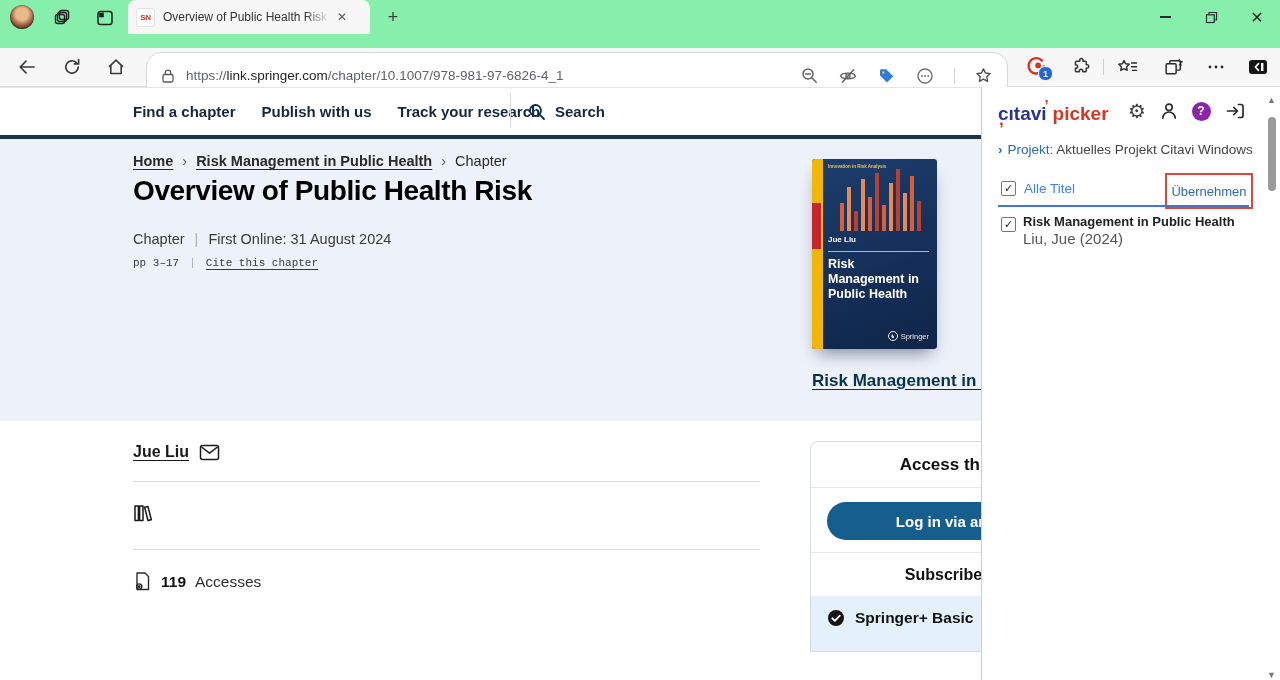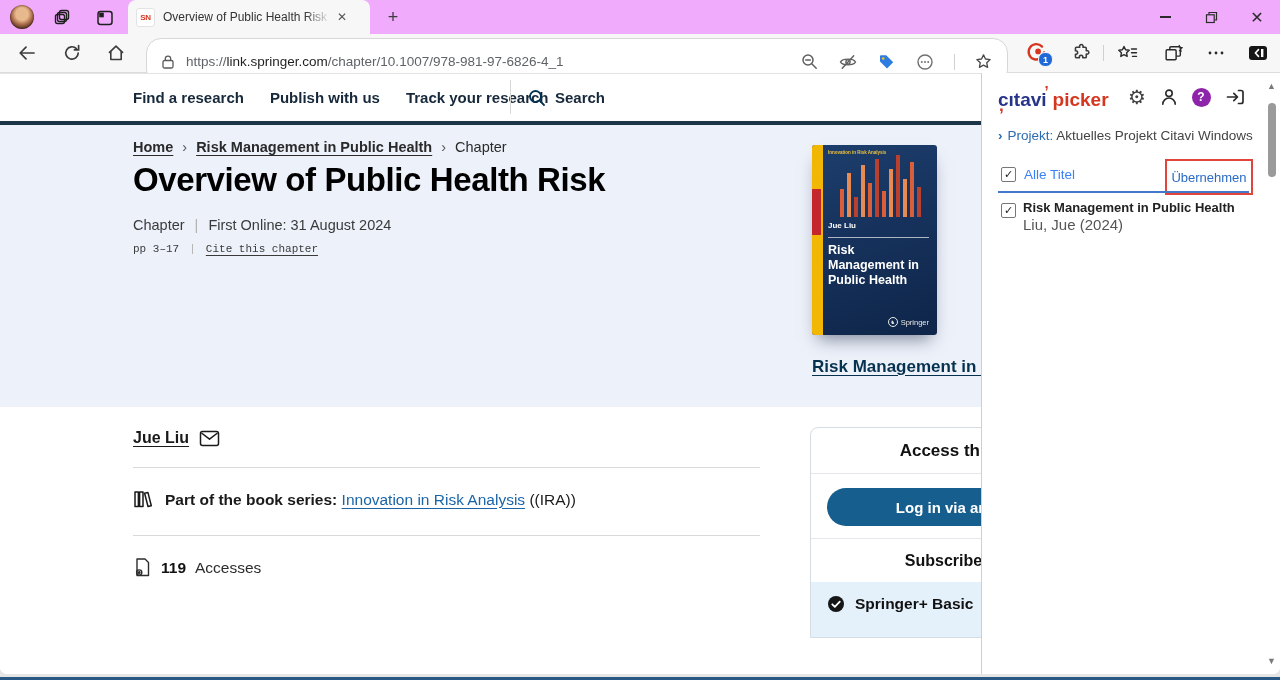--- a/index.html
+++ b/index.html
@@ -1,18 +1,18 @@
 <!DOCTYPE html>
 <html><head>
 <meta charset="utf-8">
 <style>
   html,body{margin:0;padding:0;background:#e6e6e6;font-family:"Liberation Sans","DejaVu Sans",sans-serif;-webkit-font-smoothing:antialiased;}
   .window{position:relative;width:1280px;height:680px;overflow:hidden;background:#e6e6e6;}
   
-  .titlebar{position:relative;height:34px;background:#f0abfc;text-align:right;}
+  .titlebar{position:relative;height:48px;background:#86efac;text-align:right;}
   .avatar{position:absolute;left:10px;top:5px;width:24px;height:24px;border-radius:50%;
     background:radial-gradient(circle at 50% 38%, #e9b98e 0 32%, #a86a48 55%, #4a2c1d 78%);box-shadow:inset 0 0 0 1px rgba(0,0,0,.2);cursor:pointer;}
   .tb-ic{position:absolute;top:7px;width:22px;height:22px;display:flex;align-items:center;justify-content:center;color:#1f1f1f;}
   .tab{position:absolute;left:128px;top:0;width:242px;height:34px;background:#f7f7f8;border-radius:8px 8px 0 0;display:flex;align-items:center;padding:0 8px;box-sizing:border-box;cursor:pointer;}
   .favicon{width:17px;height:17px;background:#fff;border:1px solid #e3e3e3;border-radius:3px;display:flex;align-items:center;justify-content:center;
     font-size:8px;font-weight:800;color:#d6361f;letter-spacing:-.3px;flex:0 0 auto;}
   .tab-title{margin-left:8px;font-size:12px;color:#333;white-space:nowrap;overflow:hidden;max-width:168px;position:relative;flex:1 1 auto;}
   .tab-title .fade{content:'';position:absolute;right:0;top:0;bottom:0;width:26px;background:linear-gradient(to right,rgba(247,247,248,0),#f7f7f8);}
   .tab-close{margin-left:6px;font-size:12px;color:#555;cursor:pointer;flex:0 0 auto;}
   .newtab{position:absolute;left:382px;top:6px;width:22px;height:22px;font-size:18px;color:#3c3c3c;display:flex;align-items:center;justify-content:center;cursor:pointer;}
@@ -41,21 +41,21 @@
   .site-nav{position:relative;height:47px;border-top:1px solid #e4e4e4;font-size:15px;font-weight:700;color:#16283a;}
   .site-nav .links{position:absolute;left:133px;top:0;height:47px;display:flex;align-items:center;gap:26px;}
   .site-nav .links span{cursor:pointer;}
   .nav-div{position:absolute;left:510px;top:6px;height:34px;border-left:1px solid #d8d8d8;}
   .search-group{position:absolute;left:527px;top:0;height:47px;display:flex;align-items:center;gap:8px;cursor:pointer;}
   .dark-rule{height:4px;background:#1d3549;}
   .hero{position:relative;height:282px;background:#edf1fa;}
   .breadcrumb{position:absolute;left:133px;top:14px;font-size:14.5px;color:#2a2a2a;}
   .breadcrumb .lnk{font-weight:600;text-decoration:underline;text-underline-offset:3px;cursor:pointer;}
   .breadcrumb .sep{margin:0 9px;color:#555;}
-  .art-title{position:absolute;left:133px;top:36px;font-size:33px;font-weight:800;letter-spacing:-.4px;color:#000;}
+  .art-title{position:absolute;left:133px;top:36px;font-size:28px;font-weight:800;letter-spacing:-.4px;color:#000;}
   .meta1{position:absolute;left:133px;top:92px;font-size:14.5px;color:#3a3a3a;}
   .meta2{position:absolute;left:133px;top:118px;font-size:11px;color:#3a3a3a;font-family:Liberation Mono, monospace;}
   .msep{margin:0 10px;color:#b0b0b0;}
   .ulink{text-decoration:underline;text-underline-offset:3px;cursor:pointer;}
   
   .cover{position:absolute;left:812px;top:20px;width:125px;height:190px;border-radius:3px;overflow:hidden;
     background:linear-gradient(160deg,#1d3e6d 0%,#16325c 45%,#0f2549 100%);box-shadow:0 10px 16px -6px rgba(20,30,60,.5);cursor:pointer;}
   .spine{position:absolute;left:0;top:0;bottom:0;width:11px;background:#f2b705;}
   .spine-red{position:absolute;left:0;top:44px;width:9px;height:46px;background:#c3272b;}
   .cover-series{position:absolute;left:16px;top:5px;font-size:6px;transform:scale(.75);transform-origin:left top;color:#f2c33c;font-weight:700;white-space:nowrap;}
@@ -252,21 +252,21 @@
         <rect x="14" y="6" width="2.4" height="8" fill="#fff"></rect>
       </svg>
     </div>
   </div>
 
   <div class="content">
 
     <div class="main">
       <div class="site-nav">
         <div class="links">
-          <span>Find a research</span>
+          <span>Find a chapter</span>
           <span>Publish with us</span>
           <span>Track your research</span>
         </div>
         <div class="nav-div"></div>
         <div class="search-group">
           <span>
             <svg width="20" height="20" viewBox="0 0 20 20" fill="none" stroke="#06324f" stroke-width="1.8" stroke-linecap="round">
               <circle cx="8.5" cy="8.5" r="5.5"></circle>
                 <path d="M12.7 12.7 L17 17"></path>
             </svg>
@@ -329,21 +329,20 @@
         </div>
         <div class="divider" style="top:60px;"></div>
         <div class="series-row">
           <span>
             <svg width="22" height="21" viewBox="0 0 22 21" fill="none" stroke="#1a1a1a" stroke-width="1.5" stroke-linejoin="round">
               <rect x="2" y="3" width="3.4" height="14.5"></rect>
                 <rect x="6.6" y="3" width="3.4" height="14.5"></rect>
                 <path d="M11.6 4.2 L14.9 3.4 L18.3 16.7 L15 17.5 Z"></path>
             </svg>
           </span>
-          <span><span class="bold">Part of the book series:</span> <span class="series-link">Innovation in Risk Analysis</span> <span>((IRA))</span></span>
         </div>
         <div class="divider" style="top:128px;"></div>
         <div class="access-row">
           <span>
             <svg width="19" height="21" viewBox="0 0 19 21" fill="none" stroke="#2c2c2c" stroke-width="1.4" stroke-linejoin="round">
               <path d="M4 2 H12 L15.5 5.5 V18.5 H4 Z"></path>
                 <circle cx="6.2" cy="15.5" r="2.6"></circle>
                 <circle cx="6.2" cy="15.5" r="0.8" fill="#2c2c2c"></circle>
             </svg>
           </span>

